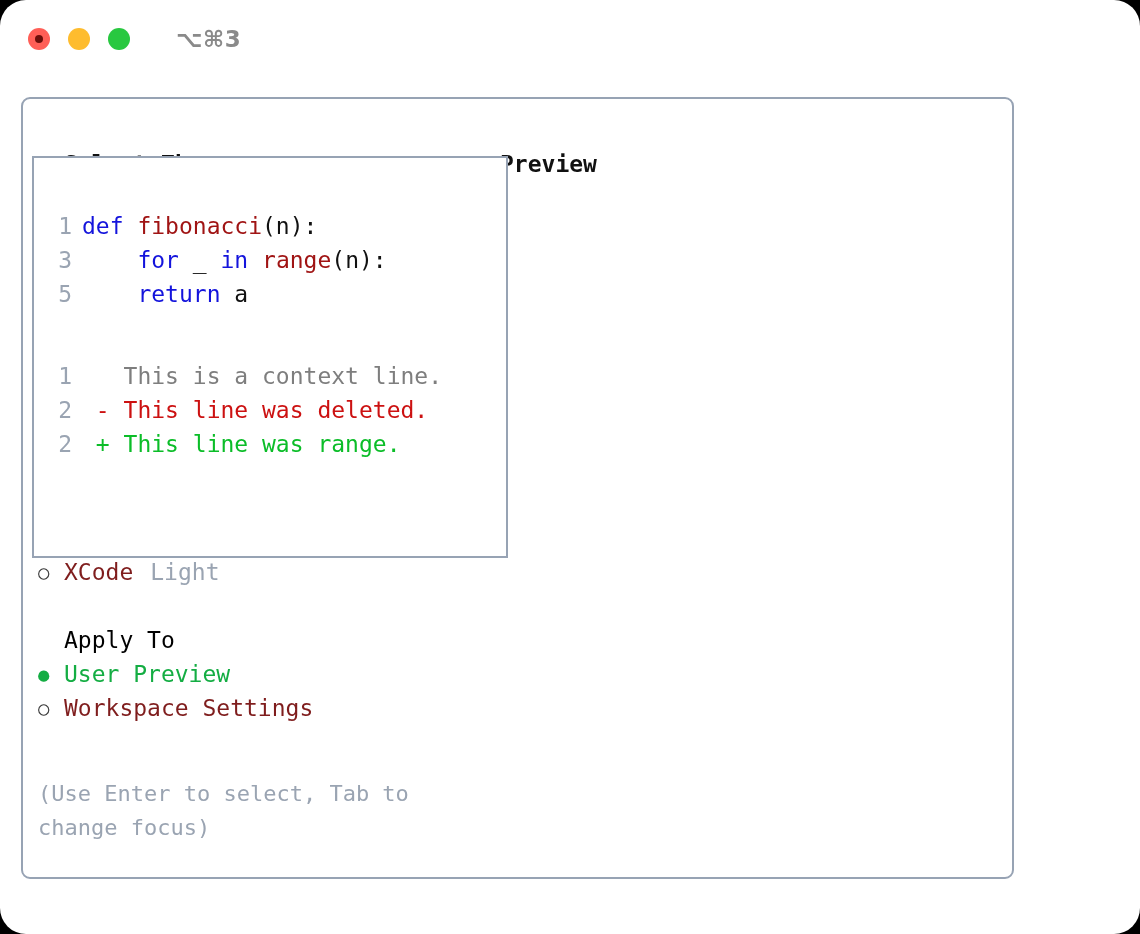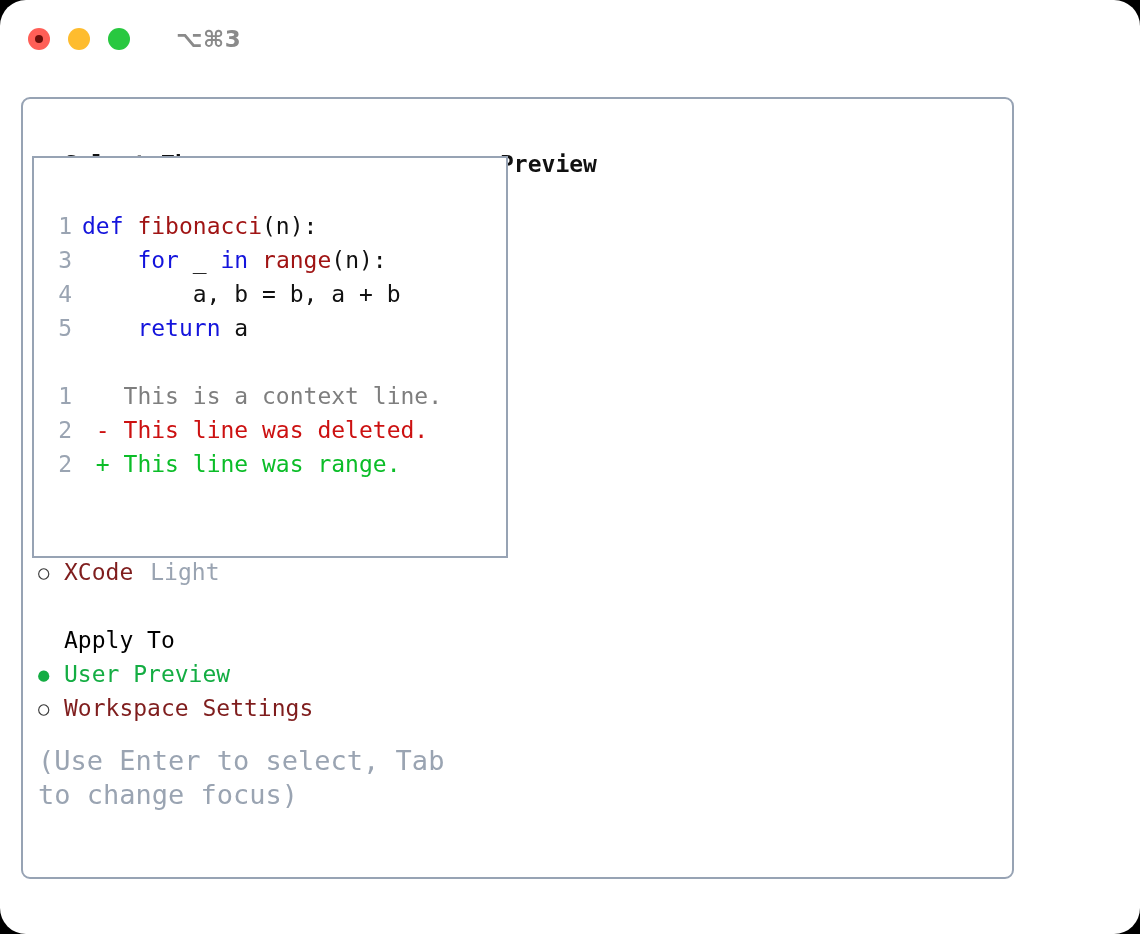--- a/index.html
+++ b/index.html
@@ -132,23 +132,23 @@
   .theme-kind {
     color: #9aa4b2;
     margin-left: 17px;
   }
 
   .spacer-line { height: 34px; }
 
   .hint {
     position: absolute;
     left: 15px;
-    top: 645px;
+    top: 678px;
     width: 420px;
-    font-size: 27px;
+    font-size: 22px;
     line-height: 34px;
     color: #9aa4b2;
     white-space: normal;
   }
 
   
   .right-pane {
     position: absolute;
     left: 477px;
     top: 48px;
@@ -191,21 +191,21 @@
     width: 26px;
     text-align: right;
     color: #9aa4b2;
     margin-right: 10px;
   }
 
   .kw  { color: #1414dc; }
   .fn  { color: #a01414; }
   .pl  { color: #111111; }
 
-  .diff-area { margin-top: 34px; }
+  .diff-area { margin-top: 48px; }
 
   .d-ctx { color: #7e7e7e; }
   .d-del { color: #cc1111; }
   .d-add { color: #0bbd28; }
 </style>
 </head>
 <body>
 
 <div class="window">
 
@@ -261,21 +261,20 @@
 
       <div class="right-pane">
         <div class="preview-title">Preview</div>
       </div>
 
       <div class="preview-box">
         <div class="code-area">
           <div id="code-lines">
               <div class="code-line"><span class="lnum">1</span><span class="kw">def </span><span class="fn">fibonacci</span><span class="pl">(n):</span></div>
               <div class="code-line"><span class="lnum">3</span><span class="pl">    </span><span class="kw">for</span><span class="pl"> _ </span><span class="kw">in</span><span class="pl"> </span><span class="fn">range</span><span class="pl">(n):</span></div>
-              <div class="code-line"><span class="lnum">4</span><span class="pl">        a, b = b, a + b</span></div>
               <div class="code-line"><span class="lnum">5</span><span class="pl">    </span><span class="kw">return</span><span class="pl"> a</span></div>
             </div>
           <div id="diff-lines" class="diff-area">
               <div class="code-line"><span class="lnum">1</span><span class="d-ctx">   </span><span class="d-ctx">This is a context line.</span></div>
               <div class="code-line"><span class="lnum">2</span><span class="d-del"> - </span><span class="d-del">This line was deleted.</span></div>
               <div class="code-line"><span class="lnum">2</span><span class="d-add"> + </span><span class="d-add">This line was range.</span></div>
             </div>
         </div>
       </div>
 

